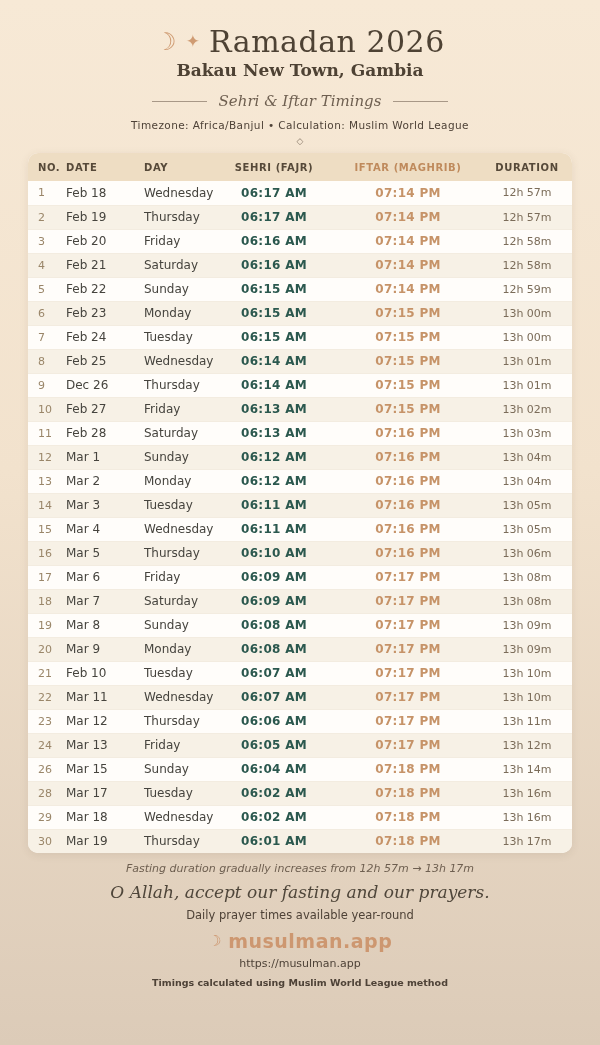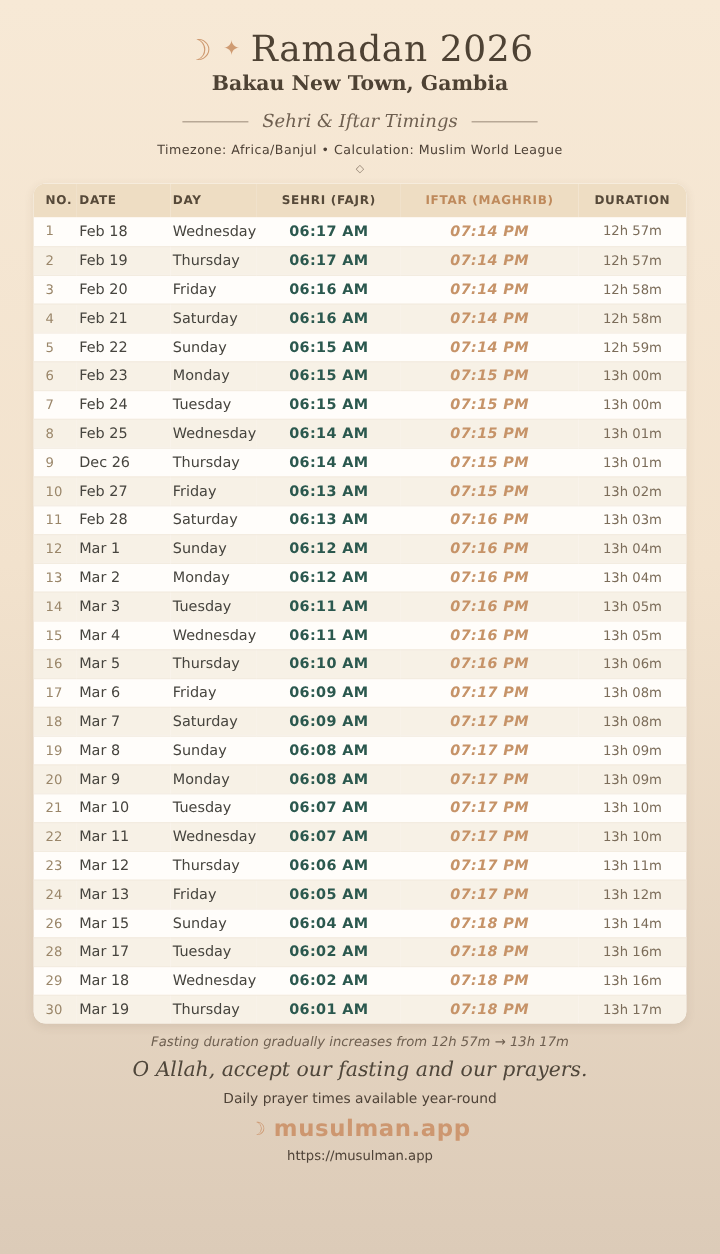--- a/index.html
+++ b/index.html
@@ -93,21 +93,21 @@
   tbody tr { height: 24px; }
   tbody tr:nth-child(even) { background: #f7f1e6; }
   tbody tr:not(:last-child) td { border-bottom: 1px solid #f3ece0; }
   tbody td { padding: 0; font-size: 12px; color: #46443e; }
   td.cell-no { padding-left: 10px; font-size: 11px; color: #9a8669; }
   td.cell-date, td.cell-day { padding-left: 2px; }
   td.cell-sehri {
     text-align: center; font-weight: 700; color: #2b584e; letter-spacing: 0.3px;
   }
   td.cell-iftar {
-    text-align: center; font-weight: 700; color: #c69368; letter-spacing: 0.3px; font-style: italic;
+    text-align: center; font-weight: 700; color: #c69368; letter-spacing: 0.3px;
   }
   td.cell-duration { text-align: center; font-size: 11px; color: #7b6c59; }
   
   .page-footer { text-align: center; }
   .fasting-note {
     margin-top: 9px;
     font-style: italic;
     font-size: 11px;
     color: #6e5f50;
   }
@@ -330,21 +330,21 @@
           <tr>
     <td class="cell-no">20</td>
     <td class="cell-date">Mar 9</td>
     <td class="cell-day">Monday</td>
     <td class="cell-sehri">06:08 AM</td>
     <td class="cell-iftar">07:17 PM</td>
     <td class="cell-duration">13h 09m</td>
   </tr>
           <tr>
     <td class="cell-no">21</td>
-    <td class="cell-date">Mar 10</td>
+    <td class="cell-date">Feb 10</td>
     <td class="cell-day">Tuesday</td>
     <td class="cell-sehri">06:07 AM</td>
     <td class="cell-iftar">07:17 PM</td>
     <td class="cell-duration">13h 10m</td>
   </tr>
           <tr>
     <td class="cell-no">22</td>
     <td class="cell-date">Mar 11</td>
     <td class="cell-day">Wednesday</td>
     <td class="cell-sehri">06:07 AM</td>
@@ -405,15 +405,16 @@
 
   <div class="page-footer">
     <div class="fasting-note">Fasting duration gradually increases from 12h 57m → 13h 17m</div>
     <div class="quote">O Allah, accept our fasting and our prayers.</div>
     <div class="tagline">Daily prayer times available year-round</div>
     <div class="brand-row">
       <span class="brand-crescent">☾</span>
       <span class="brand-name">musulman.app</span>
     </div>
     <span class="brand-url">https://musulman.app</span>
+    <div class="method-note">Timings calculated using Muslim World League method</div>
   </div>
 
 </div>
 
 </body></html>

